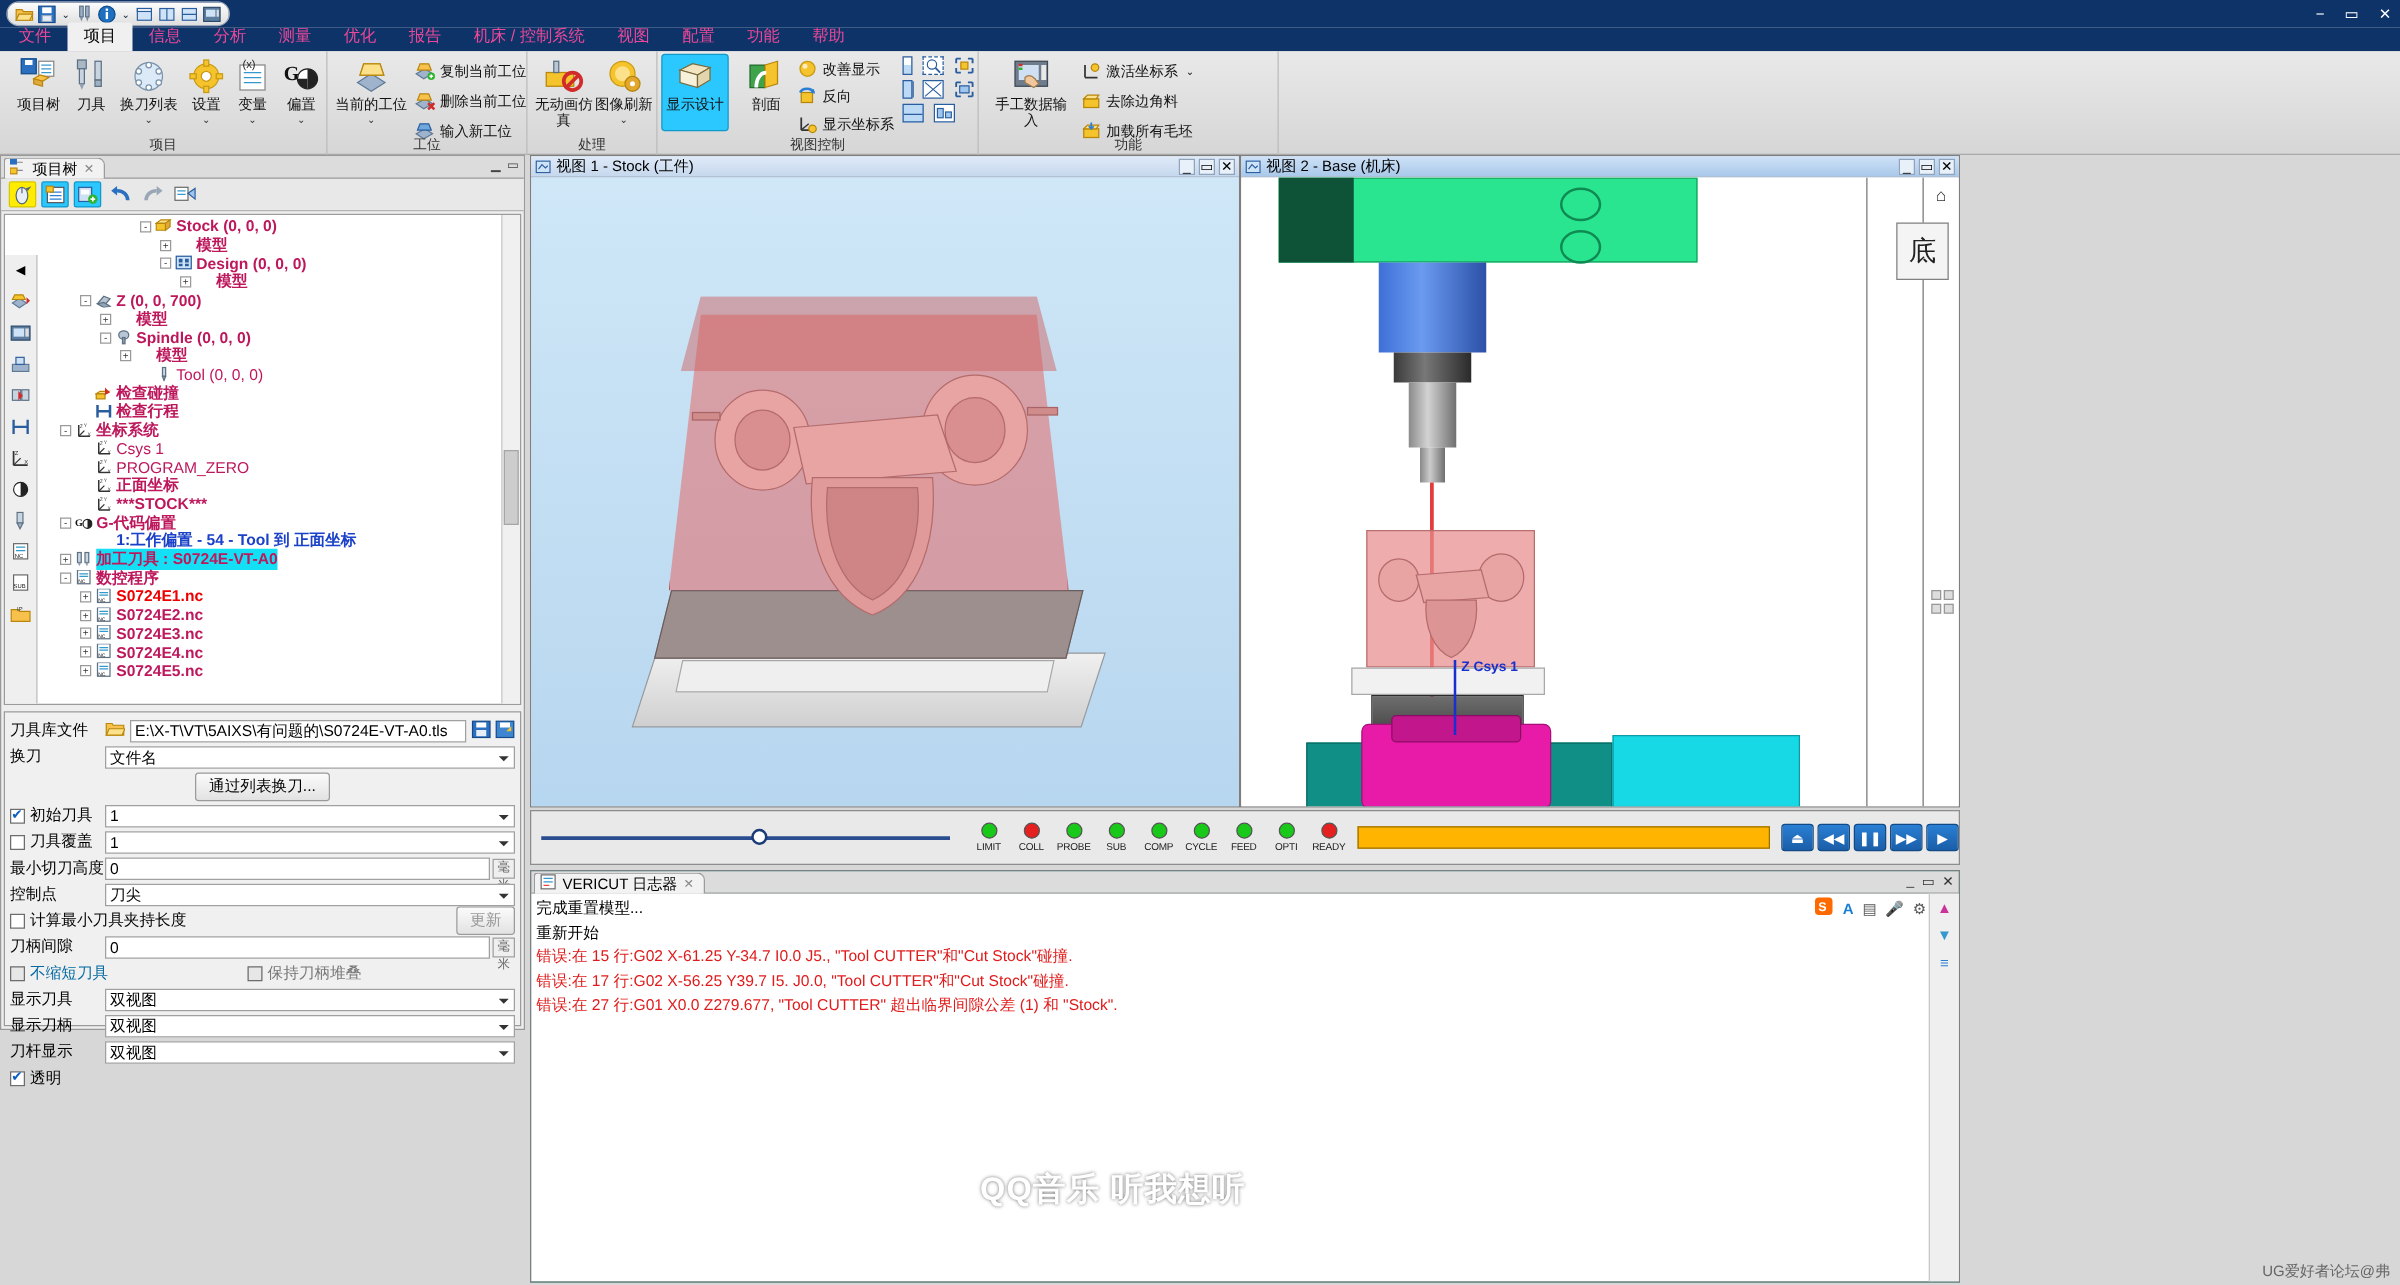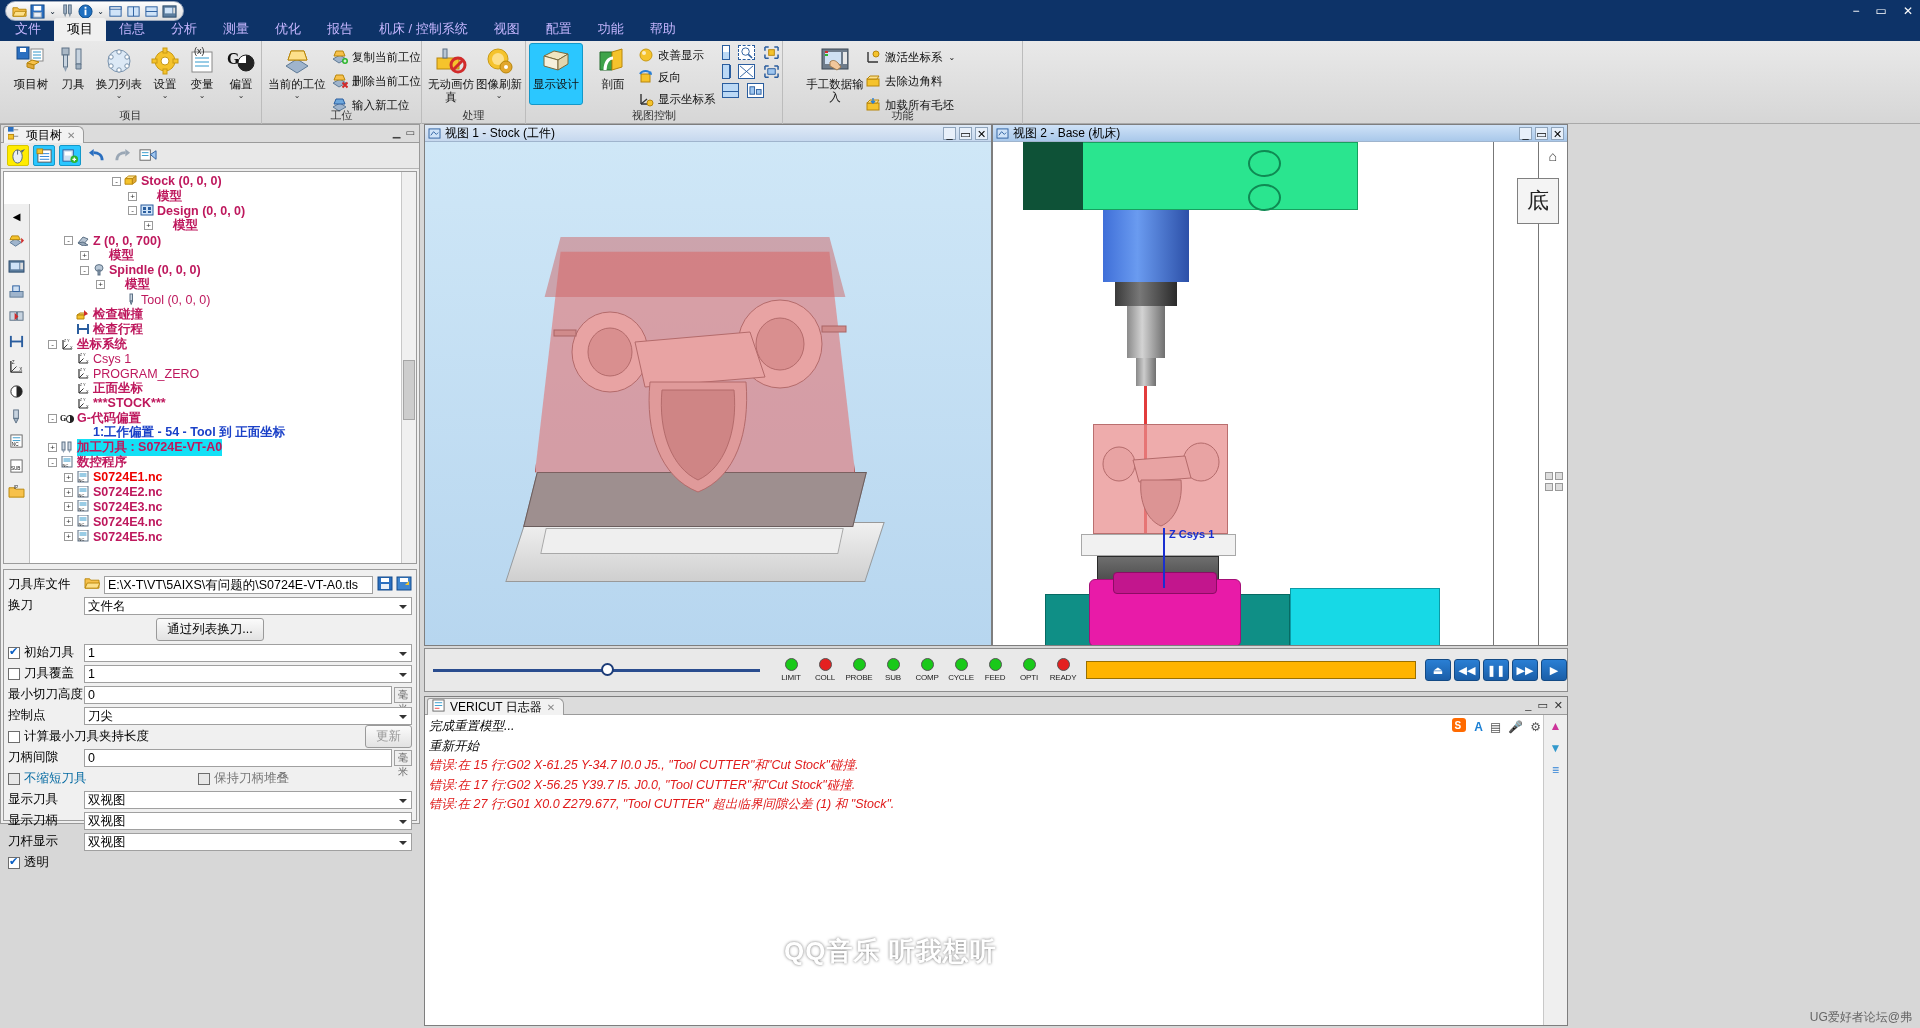--- a/index.html
+++ b/index.html
@@ -15,21 +15,21 @@
   .vericut-logo { font-family:"Liberation Sans",sans-serif; font-weight:bold;
     font-style:italic; font-size:15px; letter-spacing:1px; }
   .vericut-reg { font-size:8px; vertical-align:super; }
   #win-btns { position:absolute; right:4px; top:0; height:22px;
     display:flex; align-items:center; gap:10px; font-size:12px; }
   #win-btns span { cursor:default; padding:0 3px; }
 
   
   #menubar { position:absolute; left:0; top:22px; width:1920px; height:19px;
     background:#0d3368; color:#fff; display:flex; align-items:flex-end; }
-  .menu-item { padding:2px 13px 3px 13px; font-size:13px; color:#c4b5fd; }
+  .menu-item { padding:2px 13px 3px 13px; font-size:13px; color:#ec4899; }
   .menu-item.active { background:#f0f0f0; color:#000; border-radius:3px 3px 0 0; }
 
   
   #qat { position:absolute; left:5px; top:1px; height:20px;
     background:linear-gradient(#fdfdfd,#dfdfdf); border:1px solid #9aa7bb;
     border-radius:10px; display:flex; align-items:center; padding:0 6px; gap:3px; }
   .qi { width:15px; height:15px; display:inline-block; position:relative; }
   .qi.caret { width:9px; color:#123; font-size:8px; text-align:center; line-height:15px;}
 
   
@@ -155,21 +155,21 @@
     border-radius:3px 6px 0 0; display:flex; align-items:center; gap:5px; font-size:12px; }
   #log-winbtns { position:absolute; right:4px; top:2px; display:flex; gap:6px;
     font-size:11px; color:#333; }
   #logbody { position:absolute; left:0; top:18px; right:0; bottom:0; background:#fff; }
   #log-icons { position:absolute; right:0; top:0; width:24px; bottom:0;
     background:#efefef; border-left:1px solid #c8c8c8; }
   #log-icons .li { height:22px; display:flex; align-items:center; justify-content:center;
     font-size:12px; }
   #logtext { position:absolute; left:4px; top:2px; right:26px; bottom:0;
     font-size:12.5px; line-height:19.5px; overflow:hidden; }
-  .logline { white-space:nowrap;font-style:italic; }
+  .logline { white-space:nowrap; }
   .logline.err { color:#e01b1b; }
   #log-toolrow { position:absolute; right:26px; top:2px; display:flex; gap:7px;
     align-items:center; }
 
   
   #wm1 { position:absolute; left:784px; top:810px; font-size:26px; font-weight:bold;
     color:#fff; text-shadow:0 0 3px rgba(0,0,0,.55); letter-spacing:1px; }
   #wm2 { position:absolute; right:8px; bottom:2px; font-size:12px; color:#666; }
 
   
@@ -522,21 +522,21 @@
               <rect x="2" y="3" width="5" height="8" fill="#9fc6ef" stroke="#2a5d9e"></rect>
               <rect x="9" y="6" width="5" height="5" fill="#9fc6ef" stroke="#2a5d9e"></rect>
             </svg>
         </span>
       </div>
     </div>
     <div class="rgroup-title">视图控制</div>
   </div>
 
   <div class="rgroup" style="left:783px;width:240px;">
-    <div class="rbig" style="left:18px;width:68px">
+    <div class="rbig" style="left:8px;width:68px">
       <div class="ico">
         <svg width="34" height="30" viewBox="0 0 34 30">
             <rect x="4" y="3" width="26" height="20" fill="#6e7c8b" stroke="#3b4753"></rect>
             <rect x="7" y="6" width="16" height="12" fill="#cfe0f2"></rect>
             <rect x="25" y="6" width="4" height="12" fill="#e8e8e8"></rect>
             <rect x="7" y="5" width="3" height="2" fill="#d12b2b"></rect>
             <rect x="7" y="8" width="3" height="2" fill="#2db52d"></rect>
             <path d="M12 16c3-3 6-1 8 1l3 4-4 3-7-4z" fill="#f2c79b" stroke="#a07c52"></path>
           </svg>
       </div>

